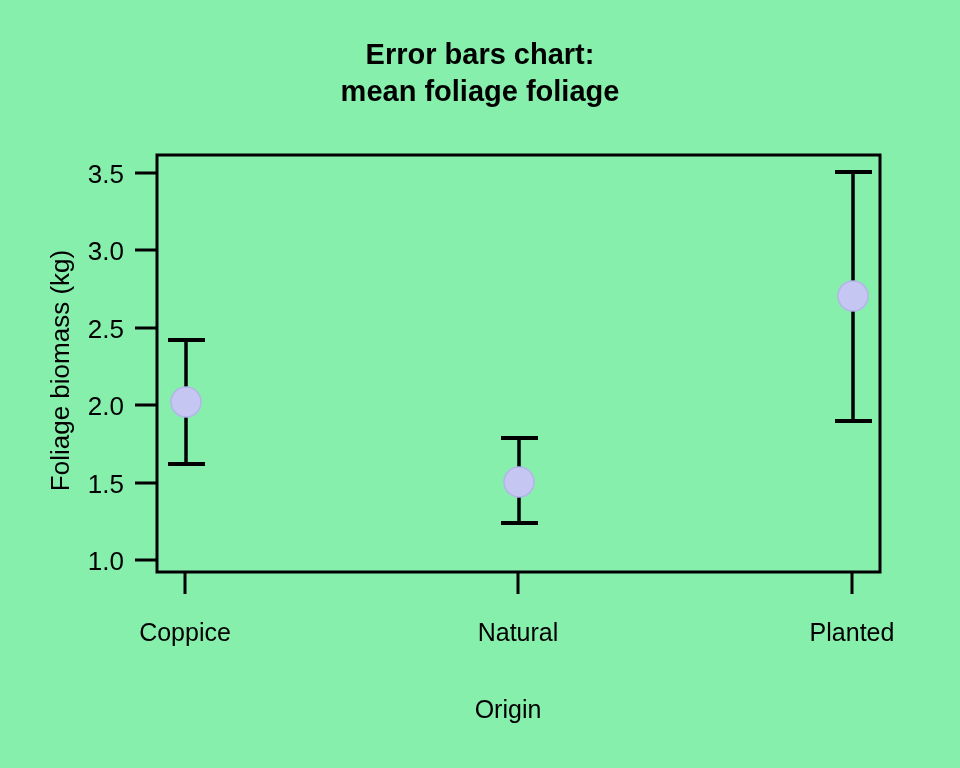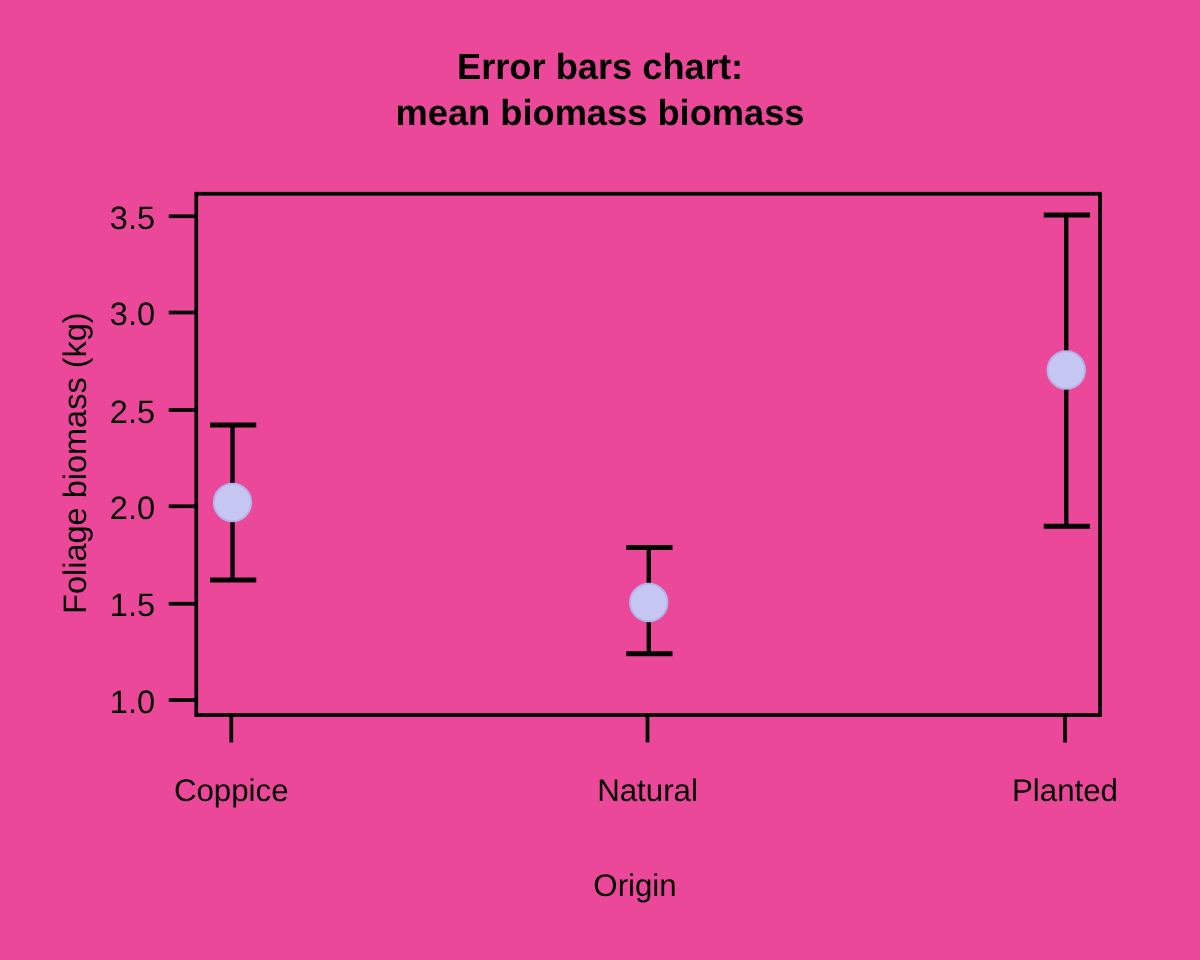--- a/index.html
+++ b/index.html
@@ -11,21 +11,21 @@
     width: 960px;
     height: 768px;
     font-family: "Liberation Sans", sans-serif;
     color: #000000;
     overflow: hidden;
   }
   #root {
     position: relative;
     width: 960px;
     height: 768px;
-    background: #ec4899;
+    background: #86efac;
   }
   
   #chart-title {
     position: absolute;
     left: 0;
     top: 36px;
     width: 960px;
     text-align: center;
     font-size: 29px;
     font-weight: bold;
@@ -77,21 +77,21 @@
     fill: #000000;
   }
 </style>
 </head>
 <body>
 
 <div id="root">
 
   <div id="chart-title">
     <span class="tline">Error bars chart:</span>
-    <span class="tline">mean biomass biomass</span>
+    <span class="tline">mean foliage foliage</span>
   </div>
 
   <div id="ylabel">Foliage biomass (kg)</div>
 
   <svg id="plot-svg" width="960" height="768">
 
     <rect x="157" y="155" width="723" height="417" fill="none" stroke="#000000" stroke-width="3"></rect>
 
     <g>
       <line x1="135" y1="173" x2="157" y2="173" stroke="#000000" stroke-width="3"></line>

